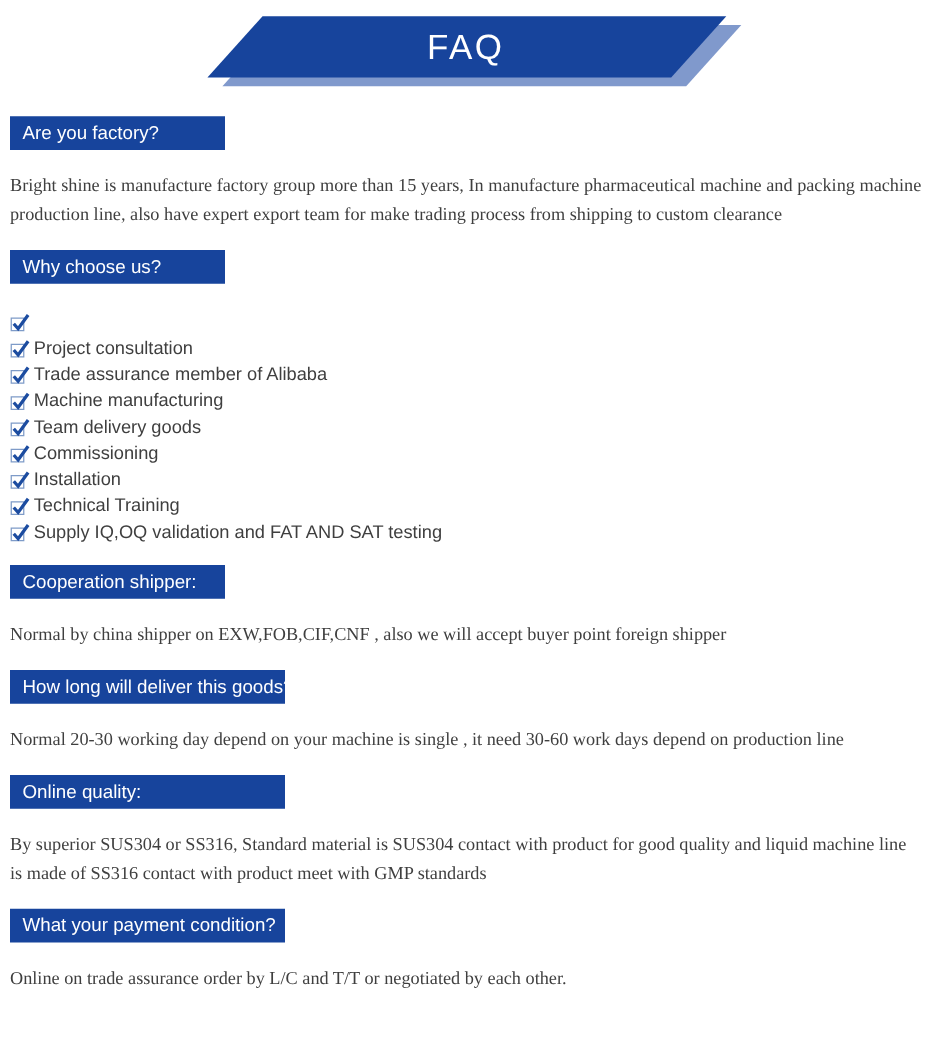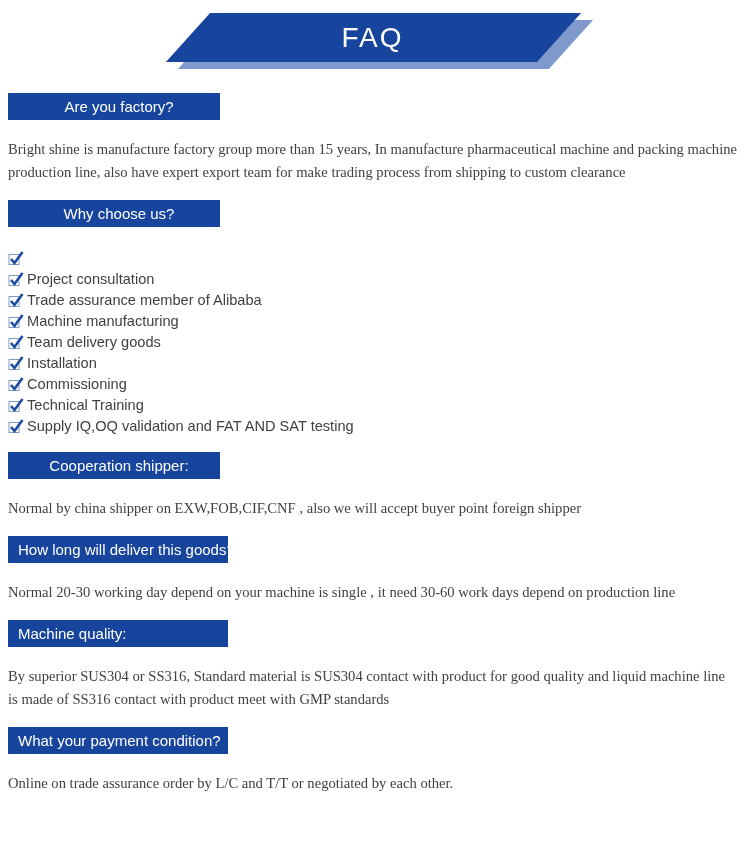--- a/index.html
+++ b/index.html
@@ -30,21 +30,21 @@
     transform:skewX(42deg);
     color:#fff;font-size:28px;letter-spacing:2px;line-height:1;
   }
   
   .section-heading{
     height:27px;line-height:27px;padding-left:10px;
     margin:16px 0 0 8px;
     background:var(--accent);color:var(--header-text);
     font-size:15px;white-space:nowrap;overflow:hidden;
   }
-  .w-narrow{width:212px;text-align:center;}
+  .w-narrow{width:172px;}
   .w-wide{width:220px;}
   .first{margin-top:3px;}
   
   p.body-text{
     margin:18px 12px 0 8px;
     font-size:14.6px;line-height:23px;color:var(--body-text);font-family:Liberation Serif, serif;
   }
   
   ul.checklist{list-style:none;margin:20px 0 0 8px;padding:0;}
   ul.checklist li{
@@ -116,30 +116,30 @@
       </span>
       <span>Team delivery goods</span>
     </li>
     <li>
       <span class="cbx">
         <svg width="16" height="16" viewBox="0 0 16 16">
             <rect x="1" y="4.5" width="10" height="10" fill="#fff" stroke="#7E9BC8" stroke-width="1"></rect>
             <path d="M3 9 L6.5 13 L14.5 2" stroke="#1C4CA0" stroke-width="2.6" fill="none"></path>
           </svg>
       </span>
-      <span>Installation</span>
+      <span>Commissioning</span>
     </li>
     <li>
       <span class="cbx">
         <svg width="16" height="16" viewBox="0 0 16 16">
             <rect x="1" y="4.5" width="10" height="10" fill="#fff" stroke="#7E9BC8" stroke-width="1"></rect>
             <path d="M3 9 L6.5 13 L14.5 2" stroke="#1C4CA0" stroke-width="2.6" fill="none"></path>
           </svg>
       </span>
-      <span>Commissioning</span>
+      <span>Installation</span>
     </li>
     <li>
       <span class="cbx">
         <svg width="16" height="16" viewBox="0 0 16 16">
             <rect x="1" y="4.5" width="10" height="10" fill="#fff" stroke="#7E9BC8" stroke-width="1"></rect>
             <path d="M3 9 L6.5 13 L14.5 2" stroke="#1C4CA0" stroke-width="2.6" fill="none"></path>
           </svg>
       </span>
       <span>Technical Training</span>
     </li>
@@ -159,20 +159,20 @@
   <div class="section-heading w-narrow">Cooperation shipper:</div>
   <p class="body-text">Normal by china shipper on EXW,FOB,CIF,CNF , also we will accept buyer point foreign shipper</p>
 </div>
 
 <div>
   <div class="section-heading w-wide">How long will deliver this goods?</div>
   <p class="body-text">Normal 20-30 working day depend on your machine is single , it need 30-60 work days depend on production line</p>
 </div>
 
 <div>
-  <div class="section-heading w-wide">Machine quality:</div>
+  <div class="section-heading w-wide">Online quality:</div>
   <p class="body-text">By superior SUS304 or SS316, Standard material is SUS304 contact with product for good quality and  liquid machine line is made of SS316 contact with product meet with GMP standards</p>
 </div>
 
 <div>
   <div class="section-heading w-wide">What your payment condition?</div>
   <p class="body-text">Online on trade assurance order by L/C and T/T or negotiated by each other.</p>
 </div>
 
 </body></html>

